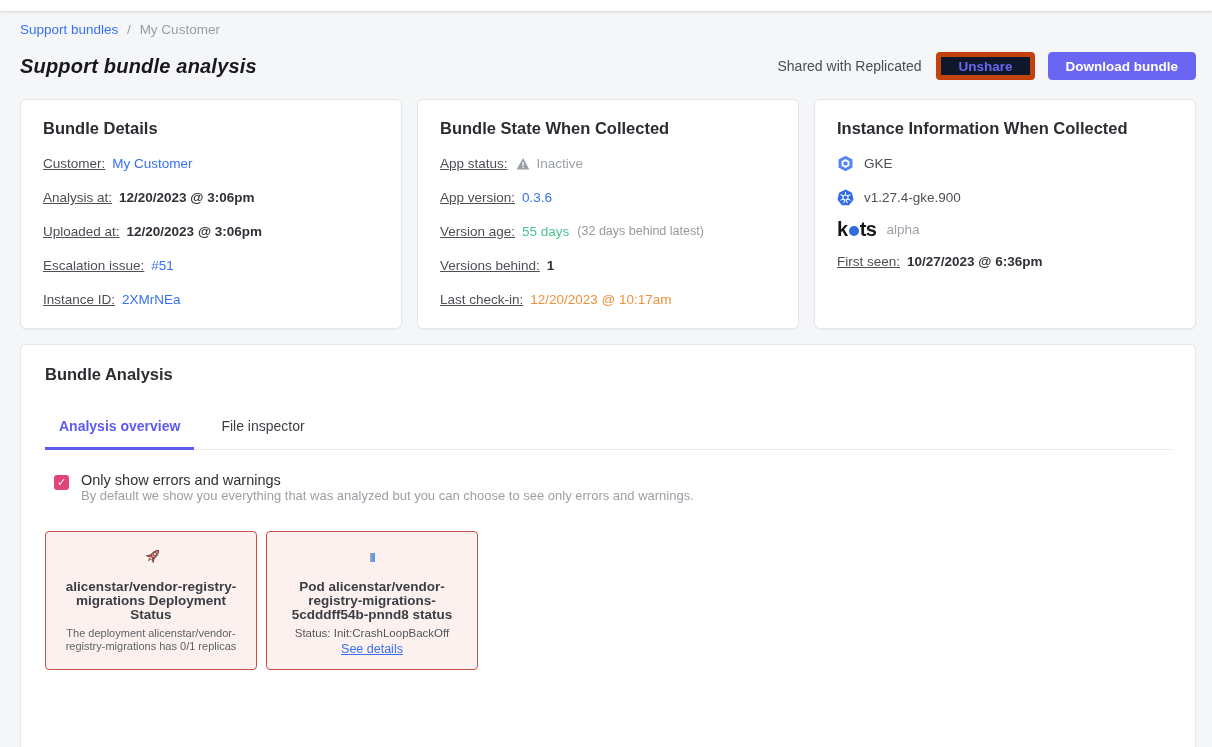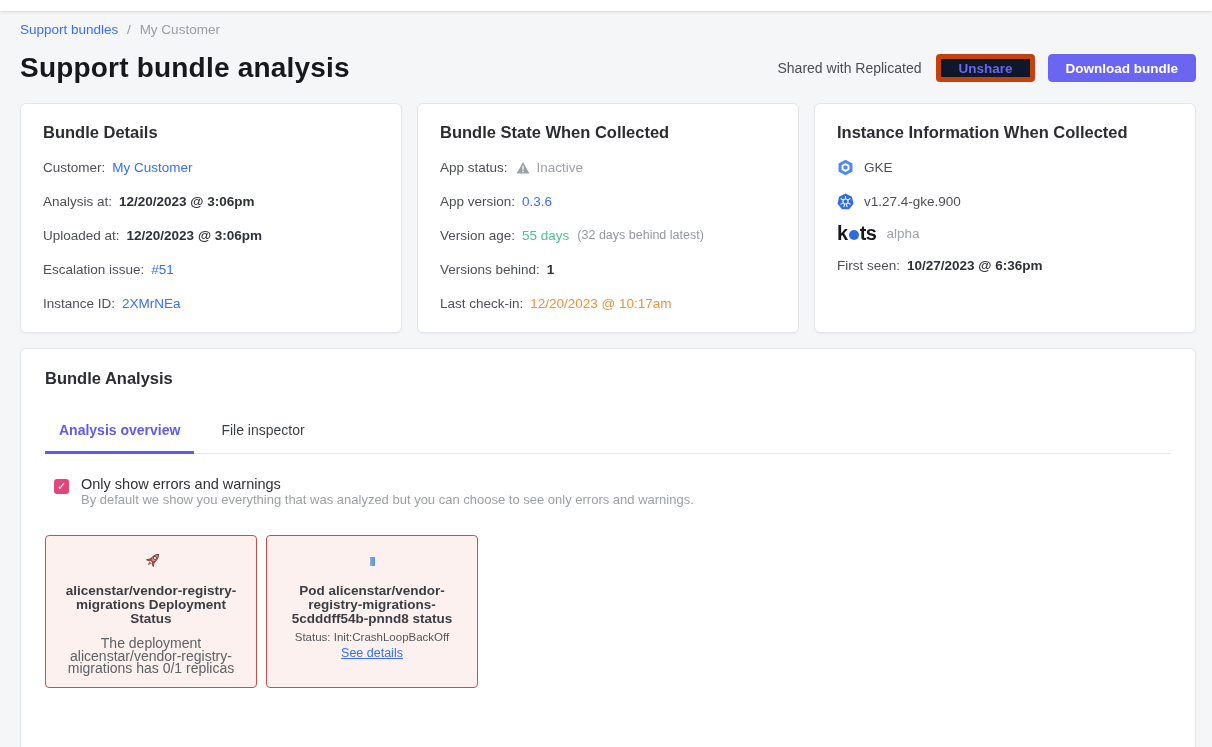--- a/index.html
+++ b/index.html
@@ -17,38 +17,38 @@
   .page { padding:11px 16px 0 20px; }
 
   
   .breadcrumb { font-size:13.5px; margin-bottom:15px; }
   .breadcrumb a { color:#3770f5; text-decoration:none; font-weight:500; cursor:pointer; }
   .breadcrumb .sep, .breadcrumb .current { color:#9a9da3; }
   .breadcrumb .sep { margin:0 5px; }
 
   
   .header-row { display:flex; align-items:center; justify-content:space-between; margin-bottom:19px; }
-  h1 { font-size:28px; font-weight:800; color:#17181c; letter-spacing:.2px; }
+  h1 { font-size:20px; font-weight:800; color:#17181c; letter-spacing:.2px;font-style:italic; }
   .header-actions { display:flex; align-items:center; gap:13px; }
   .shared-text { font-size:14px; color:#4a4d52; margin-right:2px; }
   .btn { font-size:13.5px; font-weight:700; border-radius:4px; height:28px;
          padding:0 17px; cursor:pointer; font-family:inherit; }
   .btn-outline { color:#6a66f2; background:#0f172a; border:5px solid #c2410c; }
   .btn-fill { color:#ffffff; background:#6a66f2; border:1px solid #6a66f2; }
 
   
   .cards-row { display:flex; gap:15px; margin-bottom:15px; }
   .card {
     background:#ffffff; border:1px solid #e4e6e9; border-radius:6px;
     box-shadow:0 1px 2px rgba(0,0,0,.04);
     padding:19px 22px 20px 22px; flex:1;
   }
   .card h2 { font-size:16.5px; font-weight:700; color:#2b2d33; margin-bottom:3px; }
   .row { margin-top:17px; font-size:13.5px; color:#4c4f55; display:flex; align-items:center; line-height:17px; }
-  .row .lbl { margin-right:7px; white-space:nowrap; }
+  .row .lbl { margin-right:7px; white-space:nowrap;text-decoration:underline; }
   .row a { color:#3770f5; text-decoration:none; cursor:pointer; }
   .row .bold { font-weight:700; color:#2e3137; }
   .row .muted { color:#9da1a8; }
   .row .green { color:#4cc391; font-weight:500; }
   .row .orange { color:#ee913c; font-weight:500; }
   .row .note { color:#95989e; font-size:12.5px; margin-left:8px; }
   .icon { display:inline-flex; align-items:center; justify-content:center; }
   .warn-icon { margin-right:6px; margin-top:1px; }
   .k8s-icn { margin-right:10px; }
   .kots-wrap { display:inline-flex; align-items:center; font-weight:800; font-size:20px;
@@ -77,21 +77,21 @@
 
   
   .error-row { display:flex; gap:9px; margin-top:28px; }
   .error-card {
     width:212px; min-height:126px; background:#fcf1ef; border:1px solid #c4524a;
     border-radius:4px; text-align:center; padding:11px 13px 12px 13px;
   }
   .error-icon-zone { height:28px; display:flex; align-items:center; justify-content:center; }
   .error-title { font-size:13.5px; font-weight:700; color:#3b3d44; line-height:14px;
                  margin-top:9px; overflow-wrap:break-word; }
-  .error-desc { font-size:14px; color:#5e6166; line-height:12.5px; margin-top:11px; }
+  .error-desc { font-size:11px; color:#5e6166; line-height:12.5px; margin-top:5px; }
   .error-status { font-size:11.5px; color:#52555c; margin-top:5px; }
   .error-link { font-size:12.5px; color:#3770f5; text-decoration:underline; margin-top:3px;
                 display:inline-block; cursor:pointer; }
   .pod-rect { width:5px; height:9px; background:linear-gradient(to right,#9aa3b0 35%,#5b9cf0 35%); display:inline-block; }
 </style>
 </head>
 <body>
 
 <div class="topbar"></div>
 

